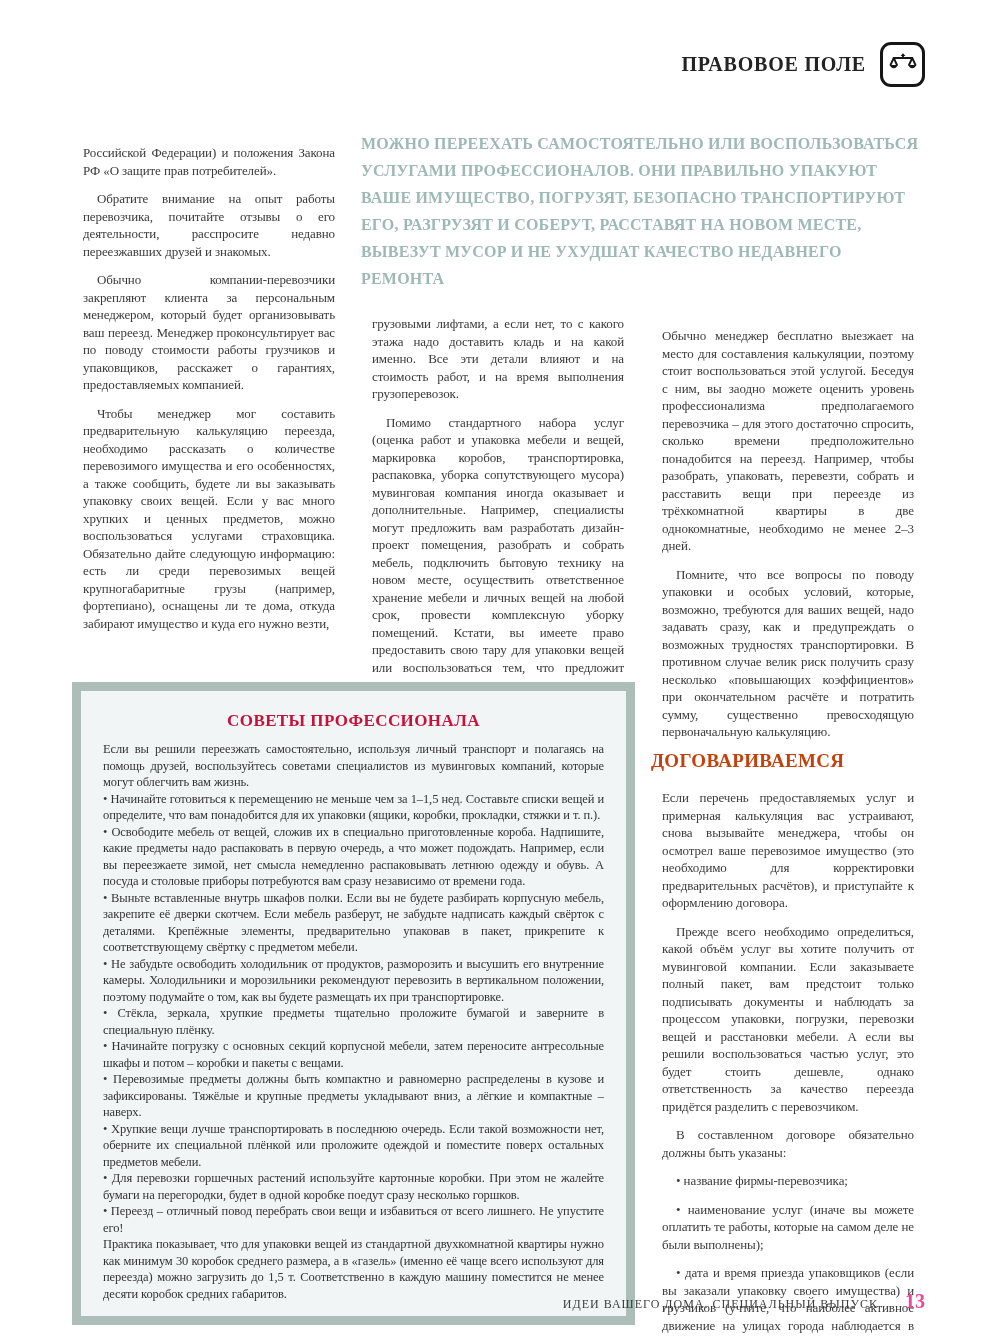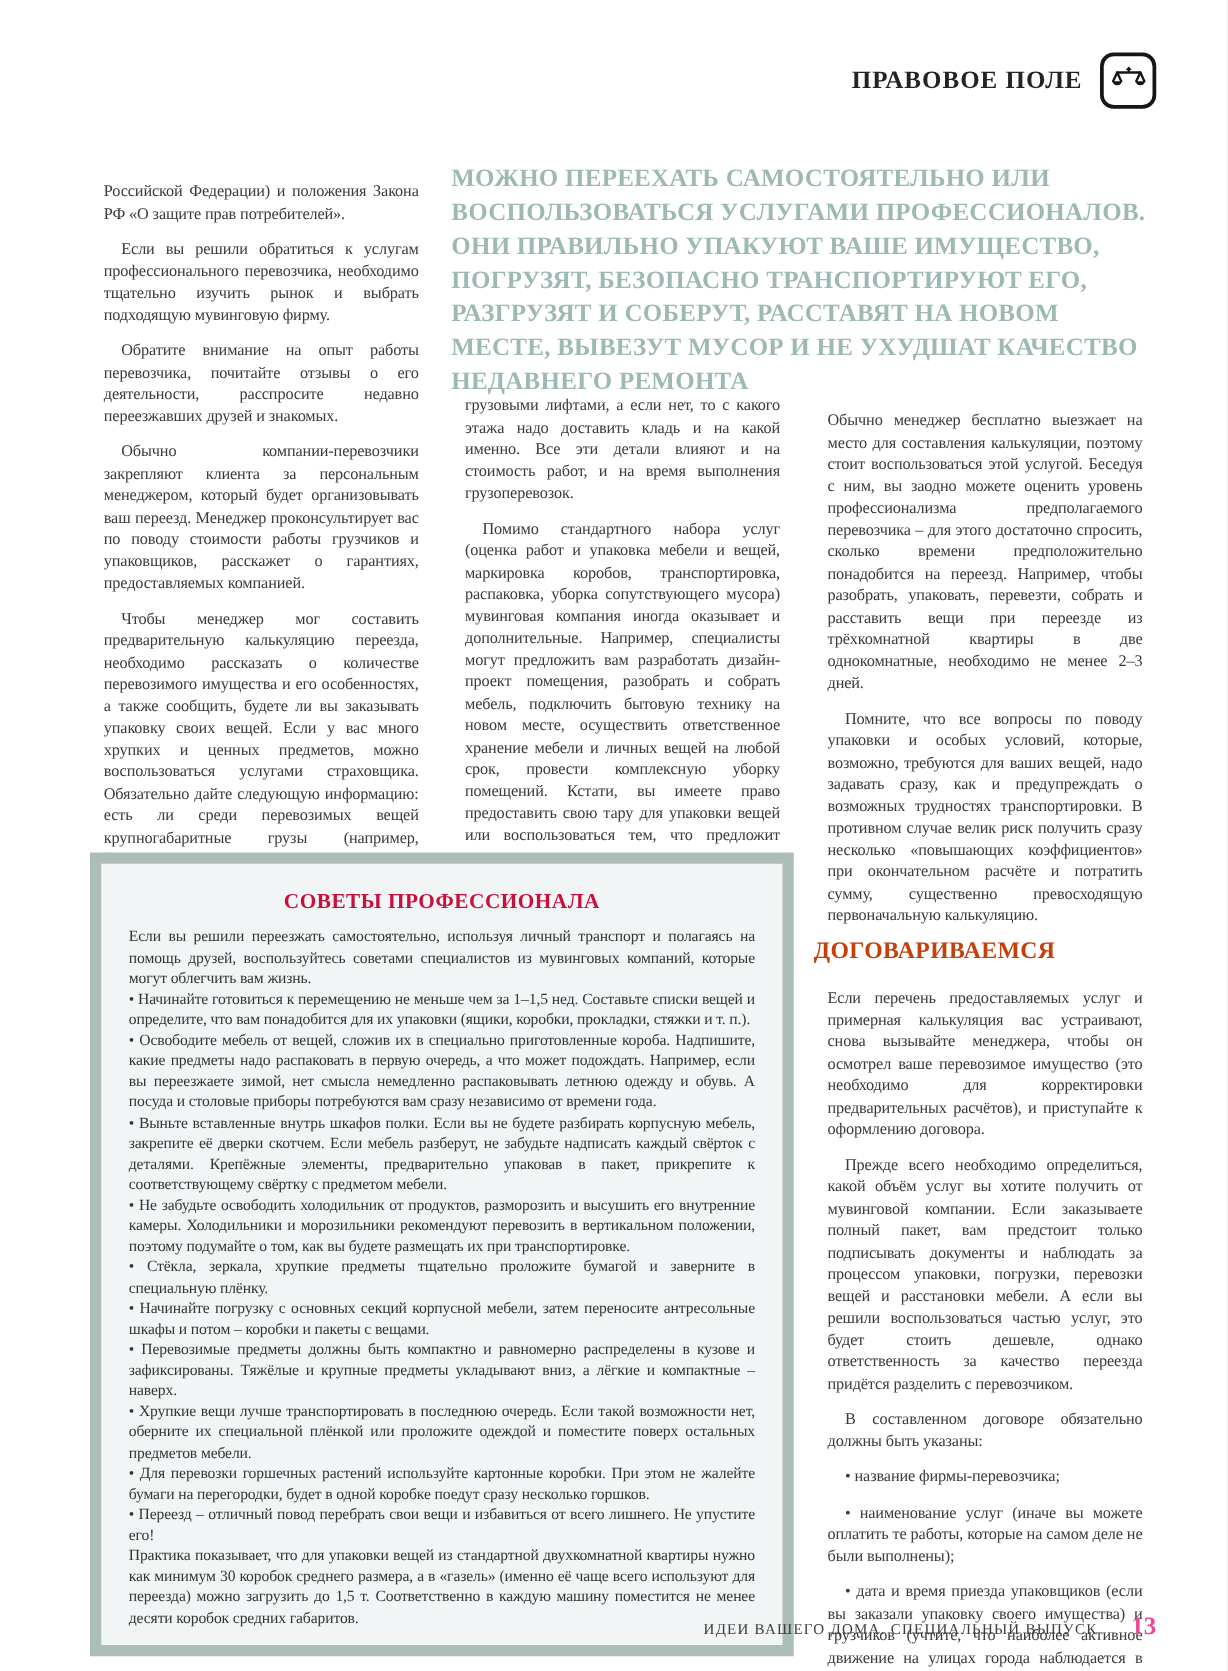--- a/index.html
+++ b/index.html
@@ -15,21 +15,21 @@
   .header-label{
     font-size:20px;font-weight:bold;color:#232323;letter-spacing:.8px;
   }
   .scales-badge{
     width:45px;height:45px;border:3px solid #161616;border-radius:11px;
     display:flex;align-items:center;justify-content:center;box-sizing:border-box;
   }
   
   .lead-heading{
     position:absolute;left:361px;top:130px;width:565px;margin:0;
-    font-size:20px;line-height:27px;font-weight:bold;letter-spacing:.2px;
+    font-size:16px;line-height:27px;font-weight:bold;letter-spacing:.2px;
     color:#9eb9b3;text-transform:uppercase;
   }
   
   .col{position:absolute;width:274px;font-size:13px;line-height:17.5px;text-align:justify;letter-spacing:-0.1px;}
   .col p{margin:11px;}
   .col p.ind{text-indent:14px;}
   .col-left{left:72px;top:133px;}
   .col-middle{left:361px;top:304px;}
   .col-right{left:651px;top:316px;}
   .contract-heading{
@@ -74,21 +74,20 @@
         <path d="M19.4 6.4 L16.8 12 M19.4 6.4 L22 12"></path>
         <path d="M16.4 12 a3.05 3.05 0 0 0 6 0 z" fill="#161616" stroke="none"></path>
       </svg>
     </span>
   </header>
 
   <h1 class="lead-heading">МОЖНО ПЕРЕЕХАТЬ САМОСТОЯТЕЛЬНО ИЛИ ВОСПОЛЬЗОВАТЬСЯ УСЛУГАМИ ПРОФЕССИОНАЛОВ. ОНИ ПРАВИЛЬНО УПАКУЮТ ВАШЕ ИМУЩЕСТВО, ПОГРУЗЯТ, БЕЗОПАСНО ТРАНСПОРТИРУЮТ ЕГО, РАЗГРУЗЯТ И СОБЕРУТ, РАССТАВЯТ НА НОВОМ МЕСТЕ, ВЫВЕЗУТ МУСОР И НЕ УХУДШАТ КАЧЕСТВО НЕДАВНЕГО РЕМОНТА</h1>
 
   <div class="col col-left">
     <p>Российской Федерации) и положения Закона РФ «О защите прав потребителей».</p>
-    <p class="ind">Если вы решили обратиться к услугам профессионального перевозчика, необходимо тщательно изучить рынок и выбрать подходящую мувинговую фирму.</p>
     <p class="ind">Обратите внимание на опыт работы перевозчика, почитайте отзывы о его деятельности, расспросите недавно переезжавших друзей и знакомых.</p>
     <p class="ind">Обычно компании-перевозчики закрепляют клиента за персональным менеджером, который будет организовывать ваш переезд. Менеджер проконсультирует вас по поводу стоимости работы грузчиков и упаковщиков, расскажет о гарантиях, предоставляемых компанией.</p>
     <p class="ind">Чтобы менеджер мог составить предварительную калькуляцию переезда, необходимо рассказать о количестве перевозимого имущества и его особенностях, а также сообщить, будете ли вы заказывать упаковку своих вещей. Если у вас много хрупких и ценных предметов, можно воспользоваться услугами страховщика. Обязательно дайте следующую информацию: есть ли среди перевозимых вещей крупногабаритные грузы (например, фортепиано), оснащены ли те дома, откуда забирают имущество и куда его нужно везти,</p>
   </div>
 
   <div class="col col-middle">
     <p>грузовыми лифтами, а если нет, то с какого этажа надо доставить кладь и на какой именно. Все эти детали влияют и на стоимость работ, и на время выполнения грузоперевозок.</p>
     <p class="ind">Помимо стандартного набора услуг (оценка работ и упаковка мебели и вещей, маркировка коробов, транспортировка, распаковка, уборка сопутствующего мусора) мувинговая компания иногда оказывает и дополнительные. Например, специалисты могут предложить вам разработать дизайн-проект помещения, разобрать и собрать мебель, подключить бытовую технику на новом месте, осуществить ответственное хранение мебели и личных вещей на любой срок, провести комплексную уборку помещений. Кстати, вы имеете право предоставить свою тару для упаковки вещей или воспользоваться тем, что предложит перевозчик.</p>
   </div>
 

